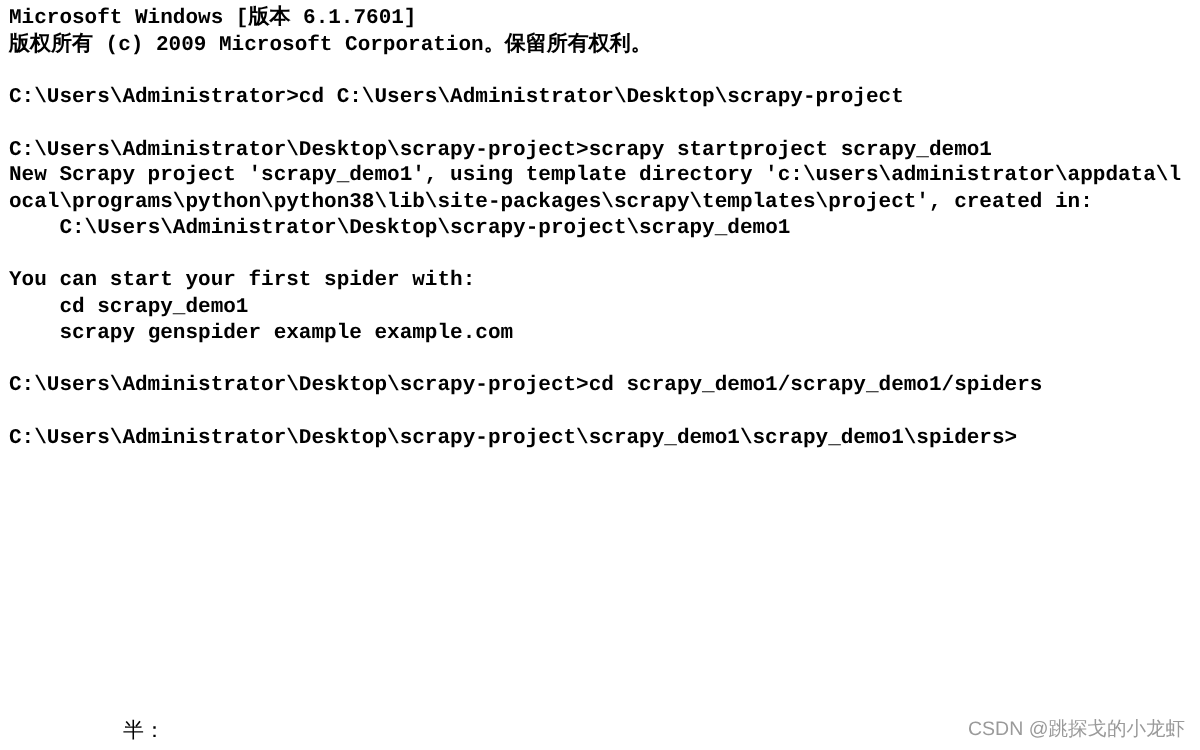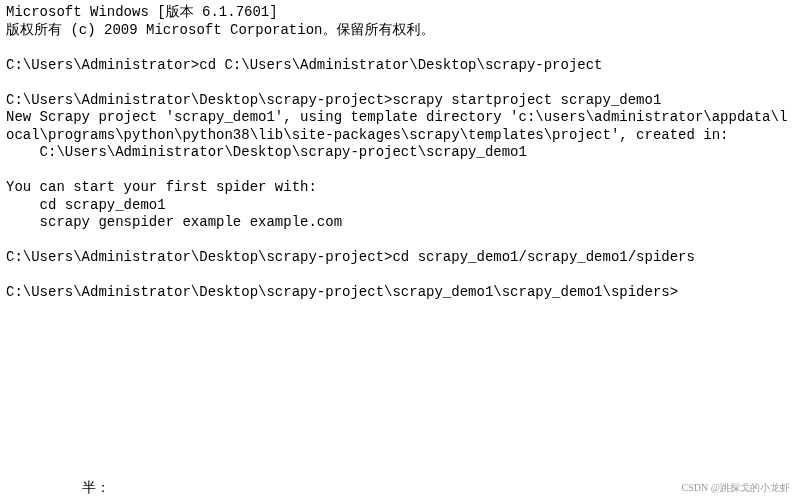--- a/index.html
+++ b/index.html
@@ -15,27 +15,28 @@
       box-sizing: border-box;
       position: relative;
       overflow: hidden;
     }
     .terminal {
       white-space: pre-wrap;
       word-break: break-all;
     }
     .line {
       white-space: pre-wrap;
+      font-weight: bold;
     }
     .watermark {
       position: absolute;
       bottom: 6px;
       right: 10px;
-      font-family: Liberation Serif, serif;
-      font-size: 10px;
+      font-family: Liberation Sans, sans-serif;
+      font-size: 13px;
       color: rgba(120,120,120,0.75);
     }
     .bottom-frag {
       position: absolute;
       bottom: 4px;
       left: 82px;
       font-family: "SimSun", serif;
       font-size: 14px;
       color: #000;
     }

